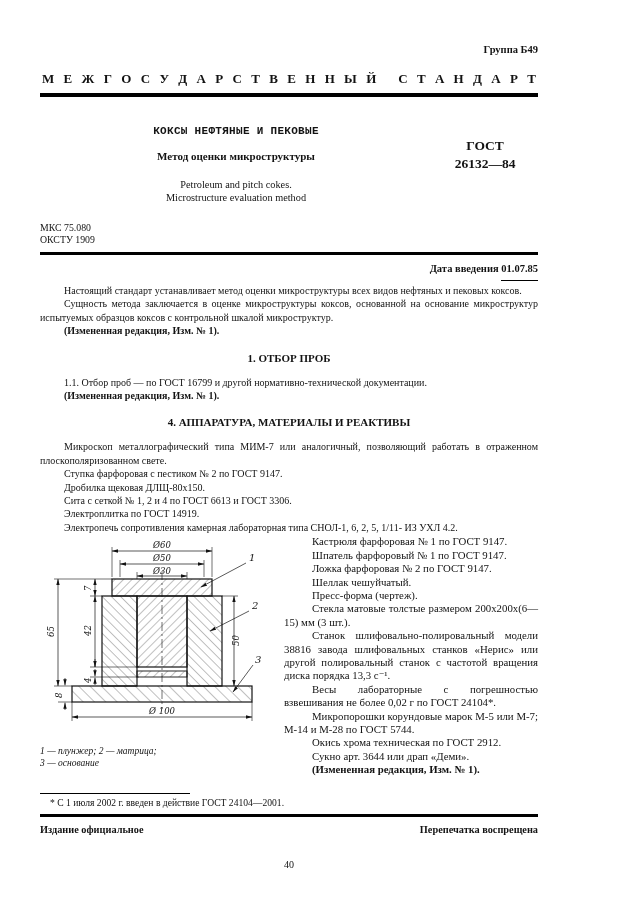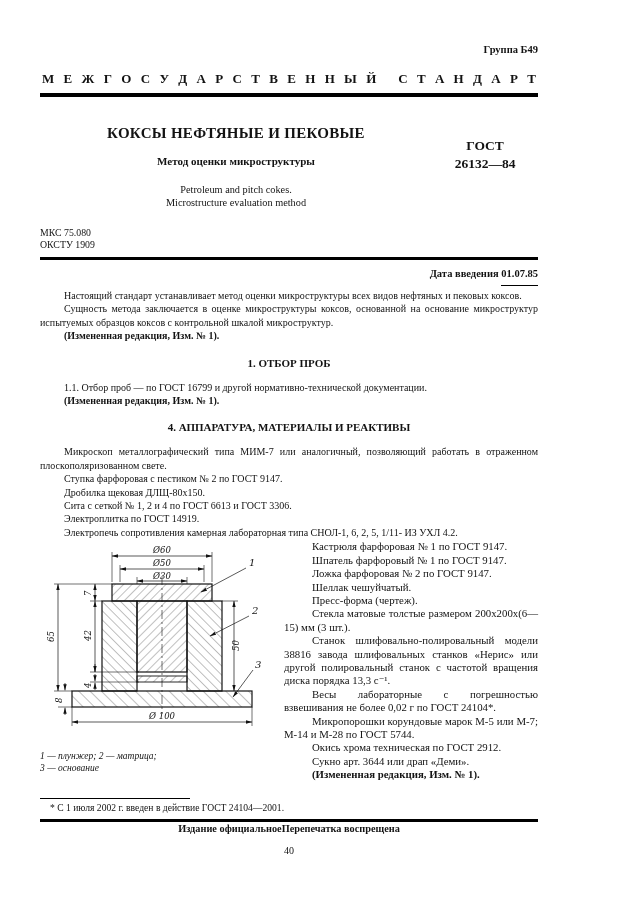--- a/index.html
+++ b/index.html
@@ -6,43 +6,43 @@
   body{width:636px;height:920px;font-family:"Liberation Serif","DejaVu Serif",serif;color:#131313;overflow:hidden;}
   .page{box-sizing:border-box;width:576px;height:920px;padding:44px 38px 0 40px;position:relative;}
   .group-label{text-align:right;font-weight:bold;font-size:10.5px;}
   .std-header{display:flex;justify-content:space-between;font-weight:bold;font-size:13px;margin-top:16px;padding:0 2px;}
   .rule{background:#000;}
   .rule-top{height:4px;margin-top:6px;}
   .rule-mid{height:3px;margin-top:6px;}
   .rule-bot{height:3px;margin-top:6px;}
   .title-row{display:flex;margin-top:28px;}
   .title-left{width:392px;text-align:center;}
-  .title-ru{font-weight:bold;font-size:15px;letter-spacing:.3px;}
+  .title-ru{font-weight:bold;font-size:11px;letter-spacing:.3px;font-family:Liberation Mono, monospace;}
   .subtitle-ru{font-weight:bold;font-size:11px;margin-top:13px;}
   .title-en{font-size:10.3px;margin-top:16px;line-height:13px;}
   .title-right{flex:1;text-align:center;font-weight:bold;font-size:13.5px;line-height:18px;padding-top:12px;}
   .codes{font-size:9.8px;line-height:12px;margin-top:18px;}
   .date-line{text-align:right;font-weight:bold;font-size:10.5px;margin-top:8px;}
   .date-value{border-bottom:1.5px solid #000;padding-bottom:6px;}
   p{margin:0;}
   .body-p{font-size:10px;line-height:13.4px;text-align:justify;text-indent:24px;}
   .bold{font-weight:bold;}
   .intro{margin-top:10px;}
   h2{font-size:11px;font-weight:bold;text-align:center;margin:14px 0 12px 0;}
   .two-col{margin-top:1px;}
   .drawing-block{float:left;width:244px;}
   .drawing-title{text-align:center;font-weight:bold;font-size:10.5px;margin:4px 0 2px 0;}
   .drawing-caption{font-style:italic;font-size:9.5px;text-align:left;line-height:12px;margin-top:2px;}
   .rc-p{font-size:10.8px;line-height:13.4px;text-align:justify;text-indent:28px;margin-left:244px;}
   .clear{clear:both;}
   .footnote{margin-top:16px;}
   .fn-rule{width:150px;height:1px;background:#000;margin-bottom:3px;}
   .fn-text{font-size:9.6px;text-indent:10px;}
-  .footer-row{display:flex;justify-content:center;font-weight:bold;font-size:10.3px;margin-top:1px;}
-  .page-num{text-align:center;font-size:10px;margin-top:11px;}
+  .footer-row{display:flex;justify-content:space-between;font-weight:bold;font-size:10.3px;margin-top:7px;}
+  .page-num{text-align:center;font-size:10px;margin-top:24px;}
   svg text{font-family:"DejaVu Serif",serif;}
   .dim-label{font-style:italic;font-size:8.5px;fill:#131313;}
   .callout-label{font-style:italic;font-size:10px;fill:#131313;}
 </style>
 </head>
 <body>
 
 <div class="page">
 
   <div class="group-label">Группа Б49</div>

